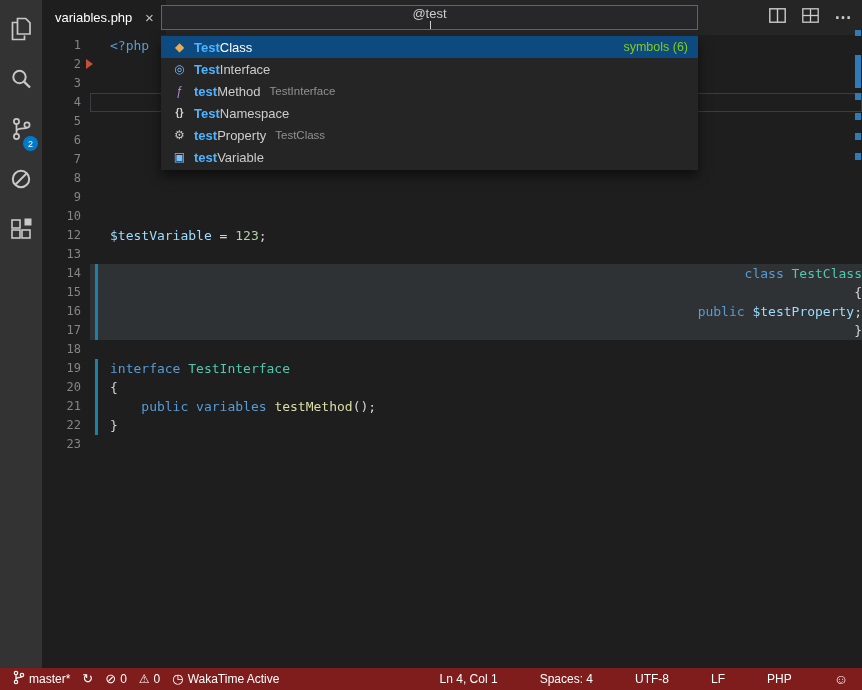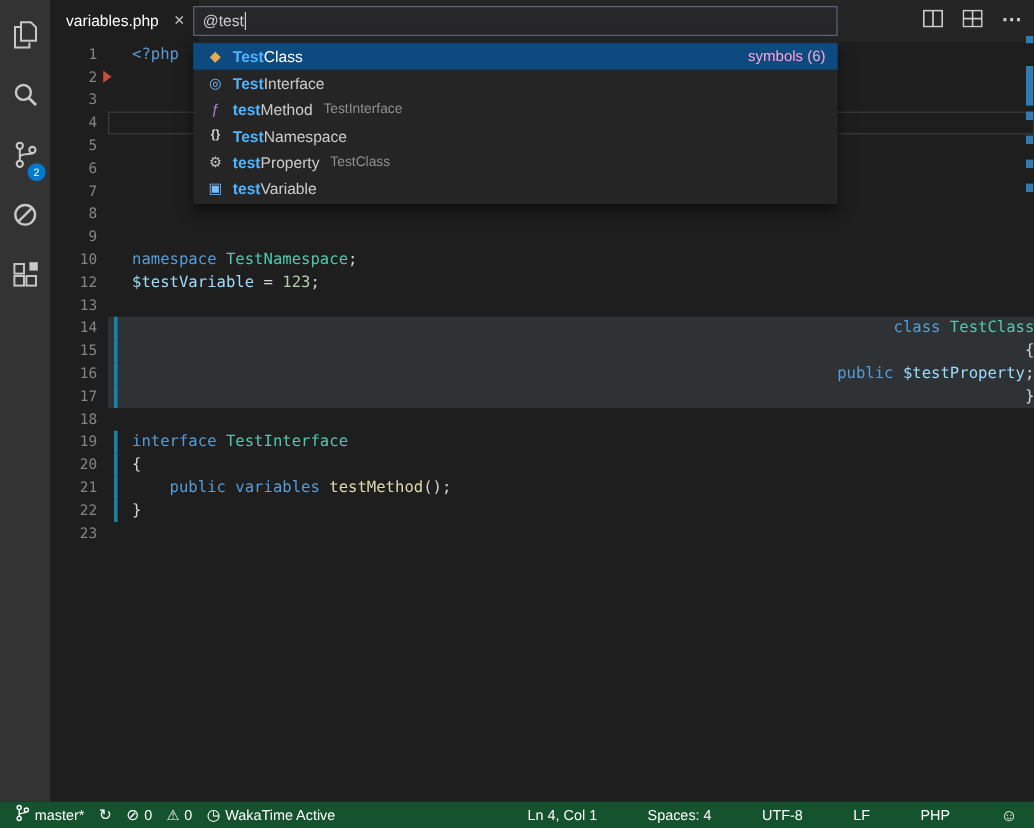--- a/index.html
+++ b/index.html
@@ -32,33 +32,33 @@
   .seg-kw{color:#569cd6}.seg-type{color:#4ec9b0}.seg-var{color:#9cdcfe}
   .seg-num{color:#b5cea8}.seg-fn{color:#dcdcaa}.seg-pl{color:#d4d4d4}
   .current-line{position:absolute;left:48px;right:0;height:19px;border:1px solid #3a3d41;box-sizing:border-box;pointer-events:none;}
   .deleted-marker{position:absolute;left:44px;width:0;height:0;border-top:5px solid transparent;border-bottom:5px solid transparent;border-left:7px solid #c74e39;}
 
   
   .ov-mark{position:absolute;right:1px;width:6px;background:#2d7cb8;z-index:5;}
 
   
   .quick-open{position:absolute;left:161px;top:0;width:537px;z-index:20;}
-  .qo-input{margin:5px 0 0 0;height:25px;box-sizing:border-box;background:#27272a;border:1px solid #5a6673;display:flex;align-items:center;padding:0 7px;font-size:13px;color:#cccccc;cursor:text;}
+  .qo-input{margin:5px 0 0 0;height:25px;box-sizing:border-box;background:#27272a;border:1px solid #5a6673;display:flex;align-items:center;padding:0 7px;font-size:13px;color:#cccccc;cursor:text;flex-direction:column;}
   .cursor{display:inline-block;width:1px;height:15px;background:#cfcfcf;margin-left:1px;}
   .qo-list{margin-top:5px;background:#252526;box-shadow:0 6px 11px rgba(0,0,0,0.55);padding:1px 0 2px 0;}
   .qo-row{height:22px;display:flex;align-items:center;padding:0 10px;font-size:13px;color:#cccccc;cursor:pointer;}
   .qo-row.selected{background:#0c4a80;color:#ffffff;}
   .sym-icon{width:17px;margin-right:6px;text-align:center;font-size:12px;flex:none;line-height:22px;}
   .qo-label{white-space:pre;}
   .match{color:#4fb4ff;font-weight:bold;}
   .desc{color:#919191;font-size:11.5px;margin-left:9px;white-space:pre;}
-  .qo-badge{margin-left:auto;color:#f9a8d4;font-size:12.5px;}
-
-  
-  .status-bar{position:absolute;left:0;right:0;bottom:0;height:22px;background:#14532d;color:#ffffff;display:flex;align-items:center;font-size:12px;z-index:30;}
+  .qo-badge{margin-left:auto;color:#84cc16;font-size:12.5px;}
+
+  
+  .status-bar{position:absolute;left:0;right:0;bottom:0;height:22px;background:#7f1d1d;color:#ffffff;display:flex;align-items:center;font-size:12px;z-index:30;}
   .sb-left{display:flex;align-items:center;padding-left:7px;}
   .sb-right{margin-left:auto;display:flex;align-items:center;padding-right:8px;gap:30px;}
   .sb-item{display:flex;align-items:center;padding:0 6px;gap:4px;height:22px;cursor:pointer;white-space:nowrap;}
   .sb-item .glyph{font-size:13px;line-height:1;}
 </style>
 </head>
 <body>
 
 <div class="window">
 
@@ -187,21 +187,20 @@
           <span class="ln">9</span>
           <div class="rowbody">
             <span class="marker"></span>
             <span class="code"></span>
           </div>
         </div>
         <div class="row">
           <span class="ln">10</span>
           <div class="rowbody">
             <span class="marker"></span>
-            <span class="code"><span class="seg-kw">namespace</span><span class="seg-pl"> </span><span class="seg-type">TestNamespace</span><span class="seg-pl">;</span></span>
           </div>
         </div>
         <div class="row">
           <span class="ln">12</span>
           <div class="rowbody">
             <span class="marker"></span>
             <span class="code"><span class="seg-var">$testVariable</span><span class="seg-pl"> = </span><span class="seg-num">123</span><span class="seg-pl">;</span></span>
           </div>
         </div>
         <div class="row">

